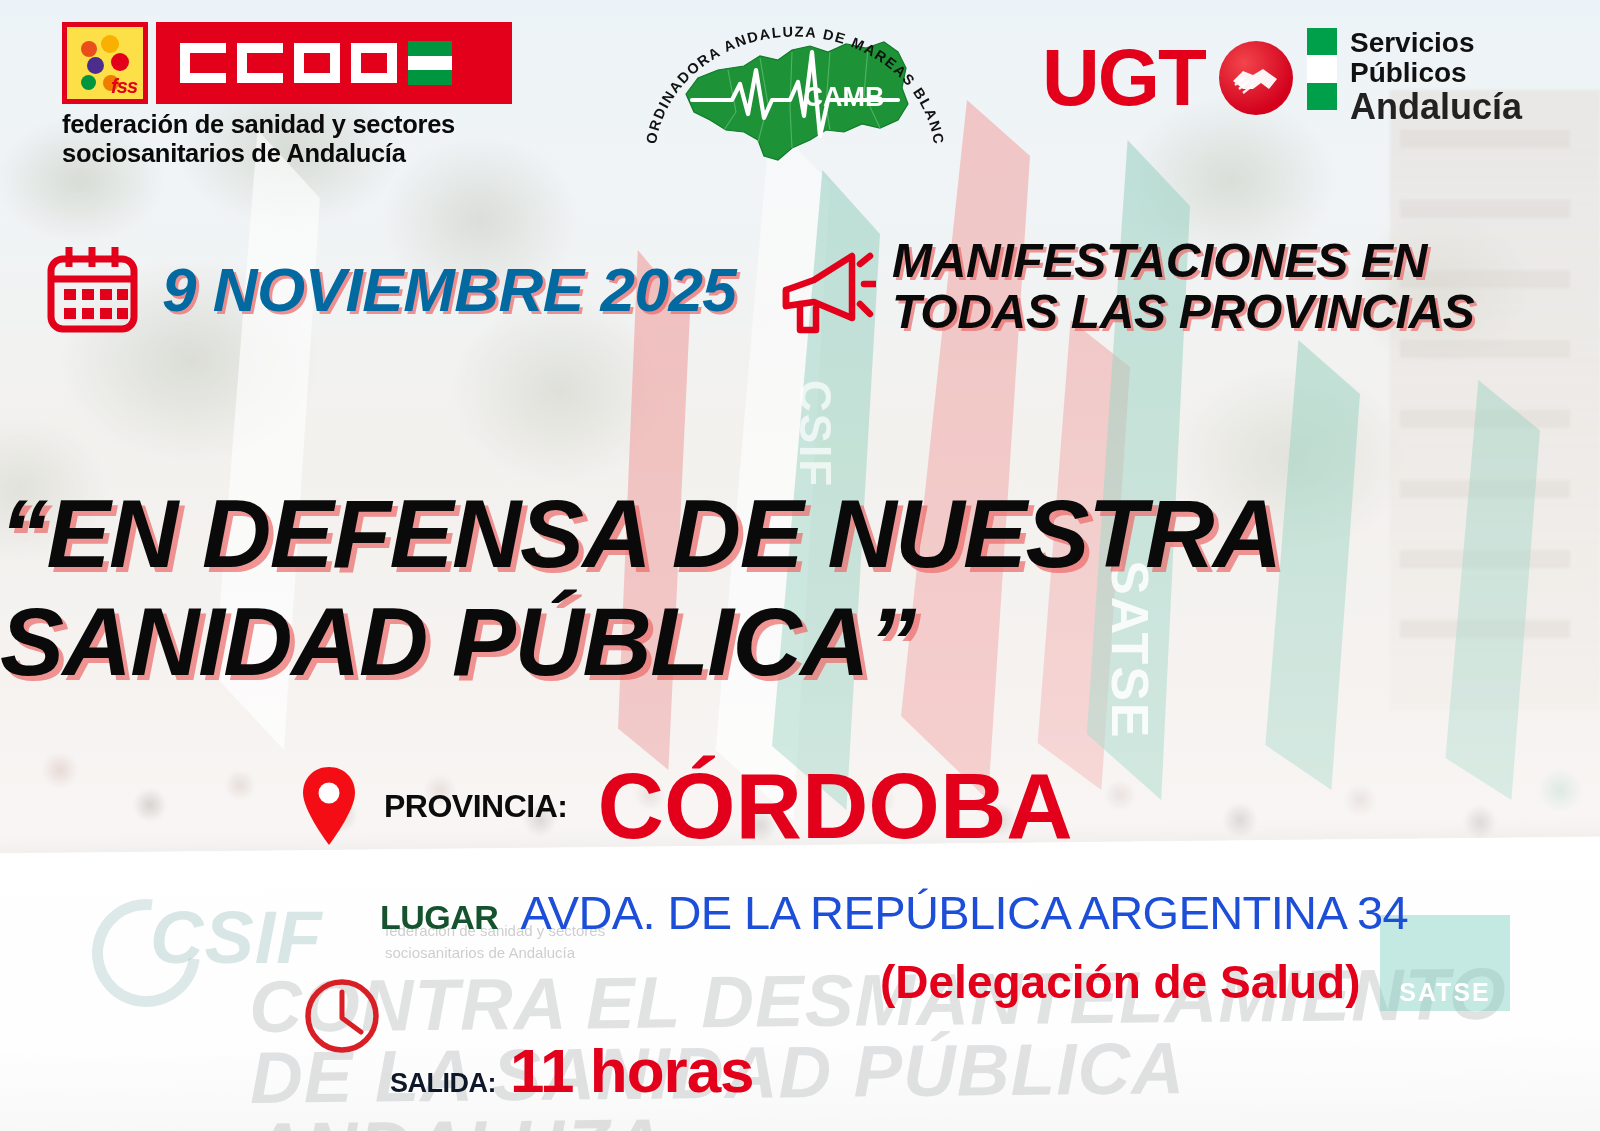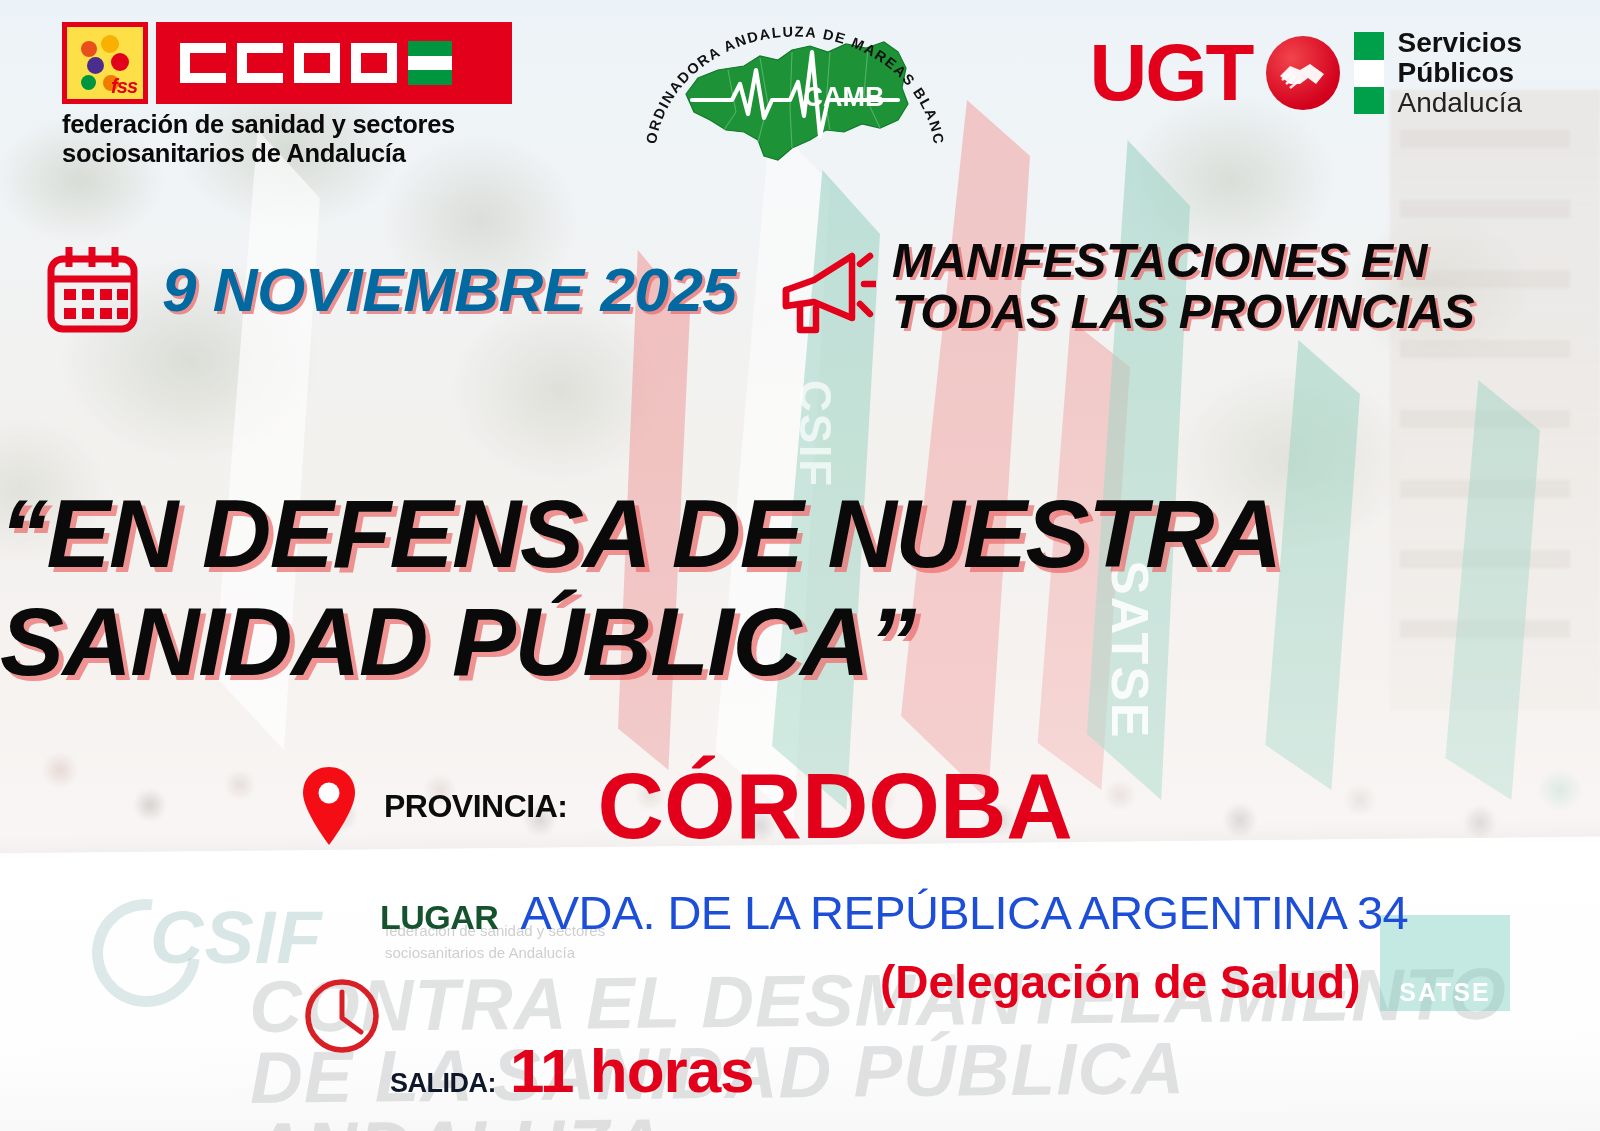--- a/index.html
+++ b/index.html
@@ -181,27 +181,27 @@
   .ugt{position:absolute;right:78px;top:28px;display:flex;align-items:center;gap:14px;}
   .ugt-word{
     color:#e2001a;font-weight:bold;font-size:80px;line-height:.8;letter-spacing:-2px;margin-left:48px;
   }
   .ugt-hand{
     width:74px;height:74px;border-radius:50%;
     background:radial-gradient(circle at 34% 30%,#f2444b,#d2001c 72%);
     position:relative;flex:0 0 auto;
   }
   .ugt-hand svg{position:absolute;inset:0;width:100%;height:100%;}
-  .ugt-sp{display:flex;align-items:center;gap:13px;}
+  .ugt-sp{display:flex;align-items:flex-start;gap:13px;}
   .sp-flag{width:30px;height:82px;background:#fff;display:flex;flex-direction:column;}
   .sp-flag i{flex:1;background:#00a04a;}
   .sp-flag i.mid{background:#fff;}
   .sp-txt{line-height:1.08;}
   .sp-txt .b{font-weight:bold;font-size:28px;color:#111;}
-  .sp-txt .l{font-weight:normal;font-size:28px;color:#222;}
+  .sp-txt .l{font-weight:bold;font-size:36px;color:#222;}
 
   
   .date-row{position:absolute;left:45px;top:243px;display:flex;align-items:center;gap:22px;}
   .cal-icon{width:95px;height:92px;}
   .date-txt{
     font-size:62px;font-weight:bold;font-style:italic;color:#0369a1;
     letter-spacing:-.5px;white-space:nowrap;
     text-shadow:3px 3px 0 rgba(235,110,110,.75);
   }
 

